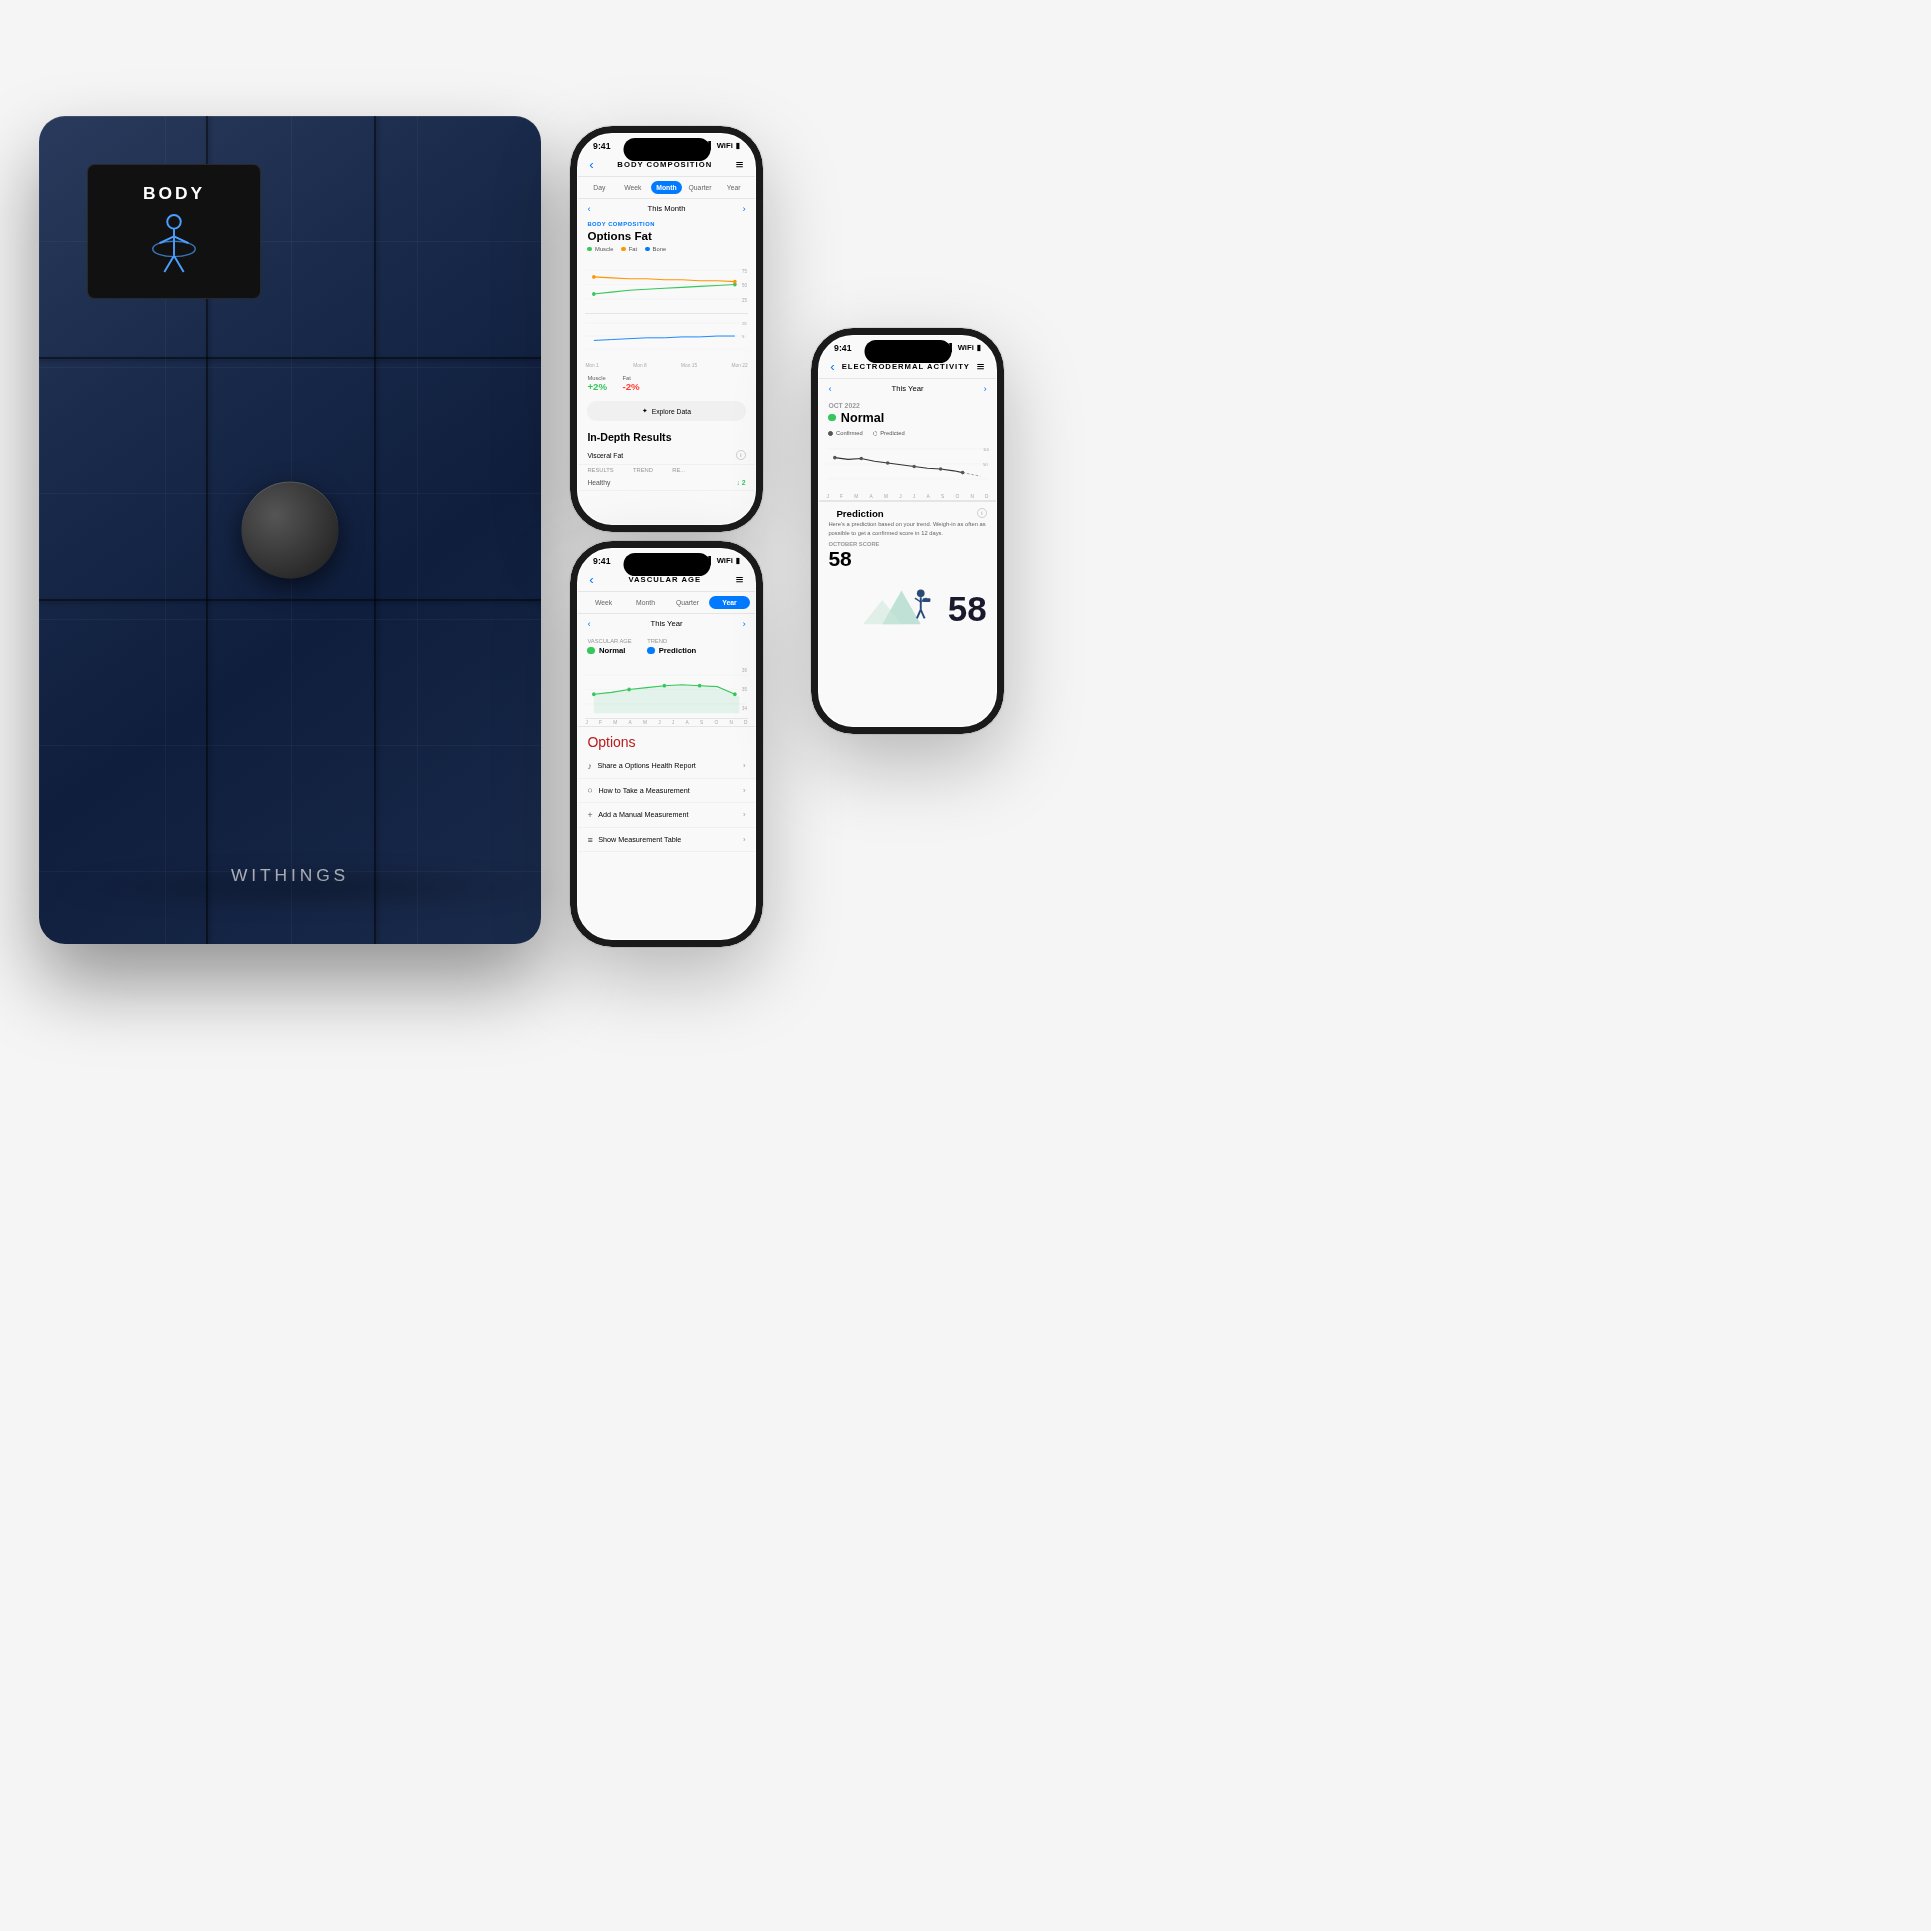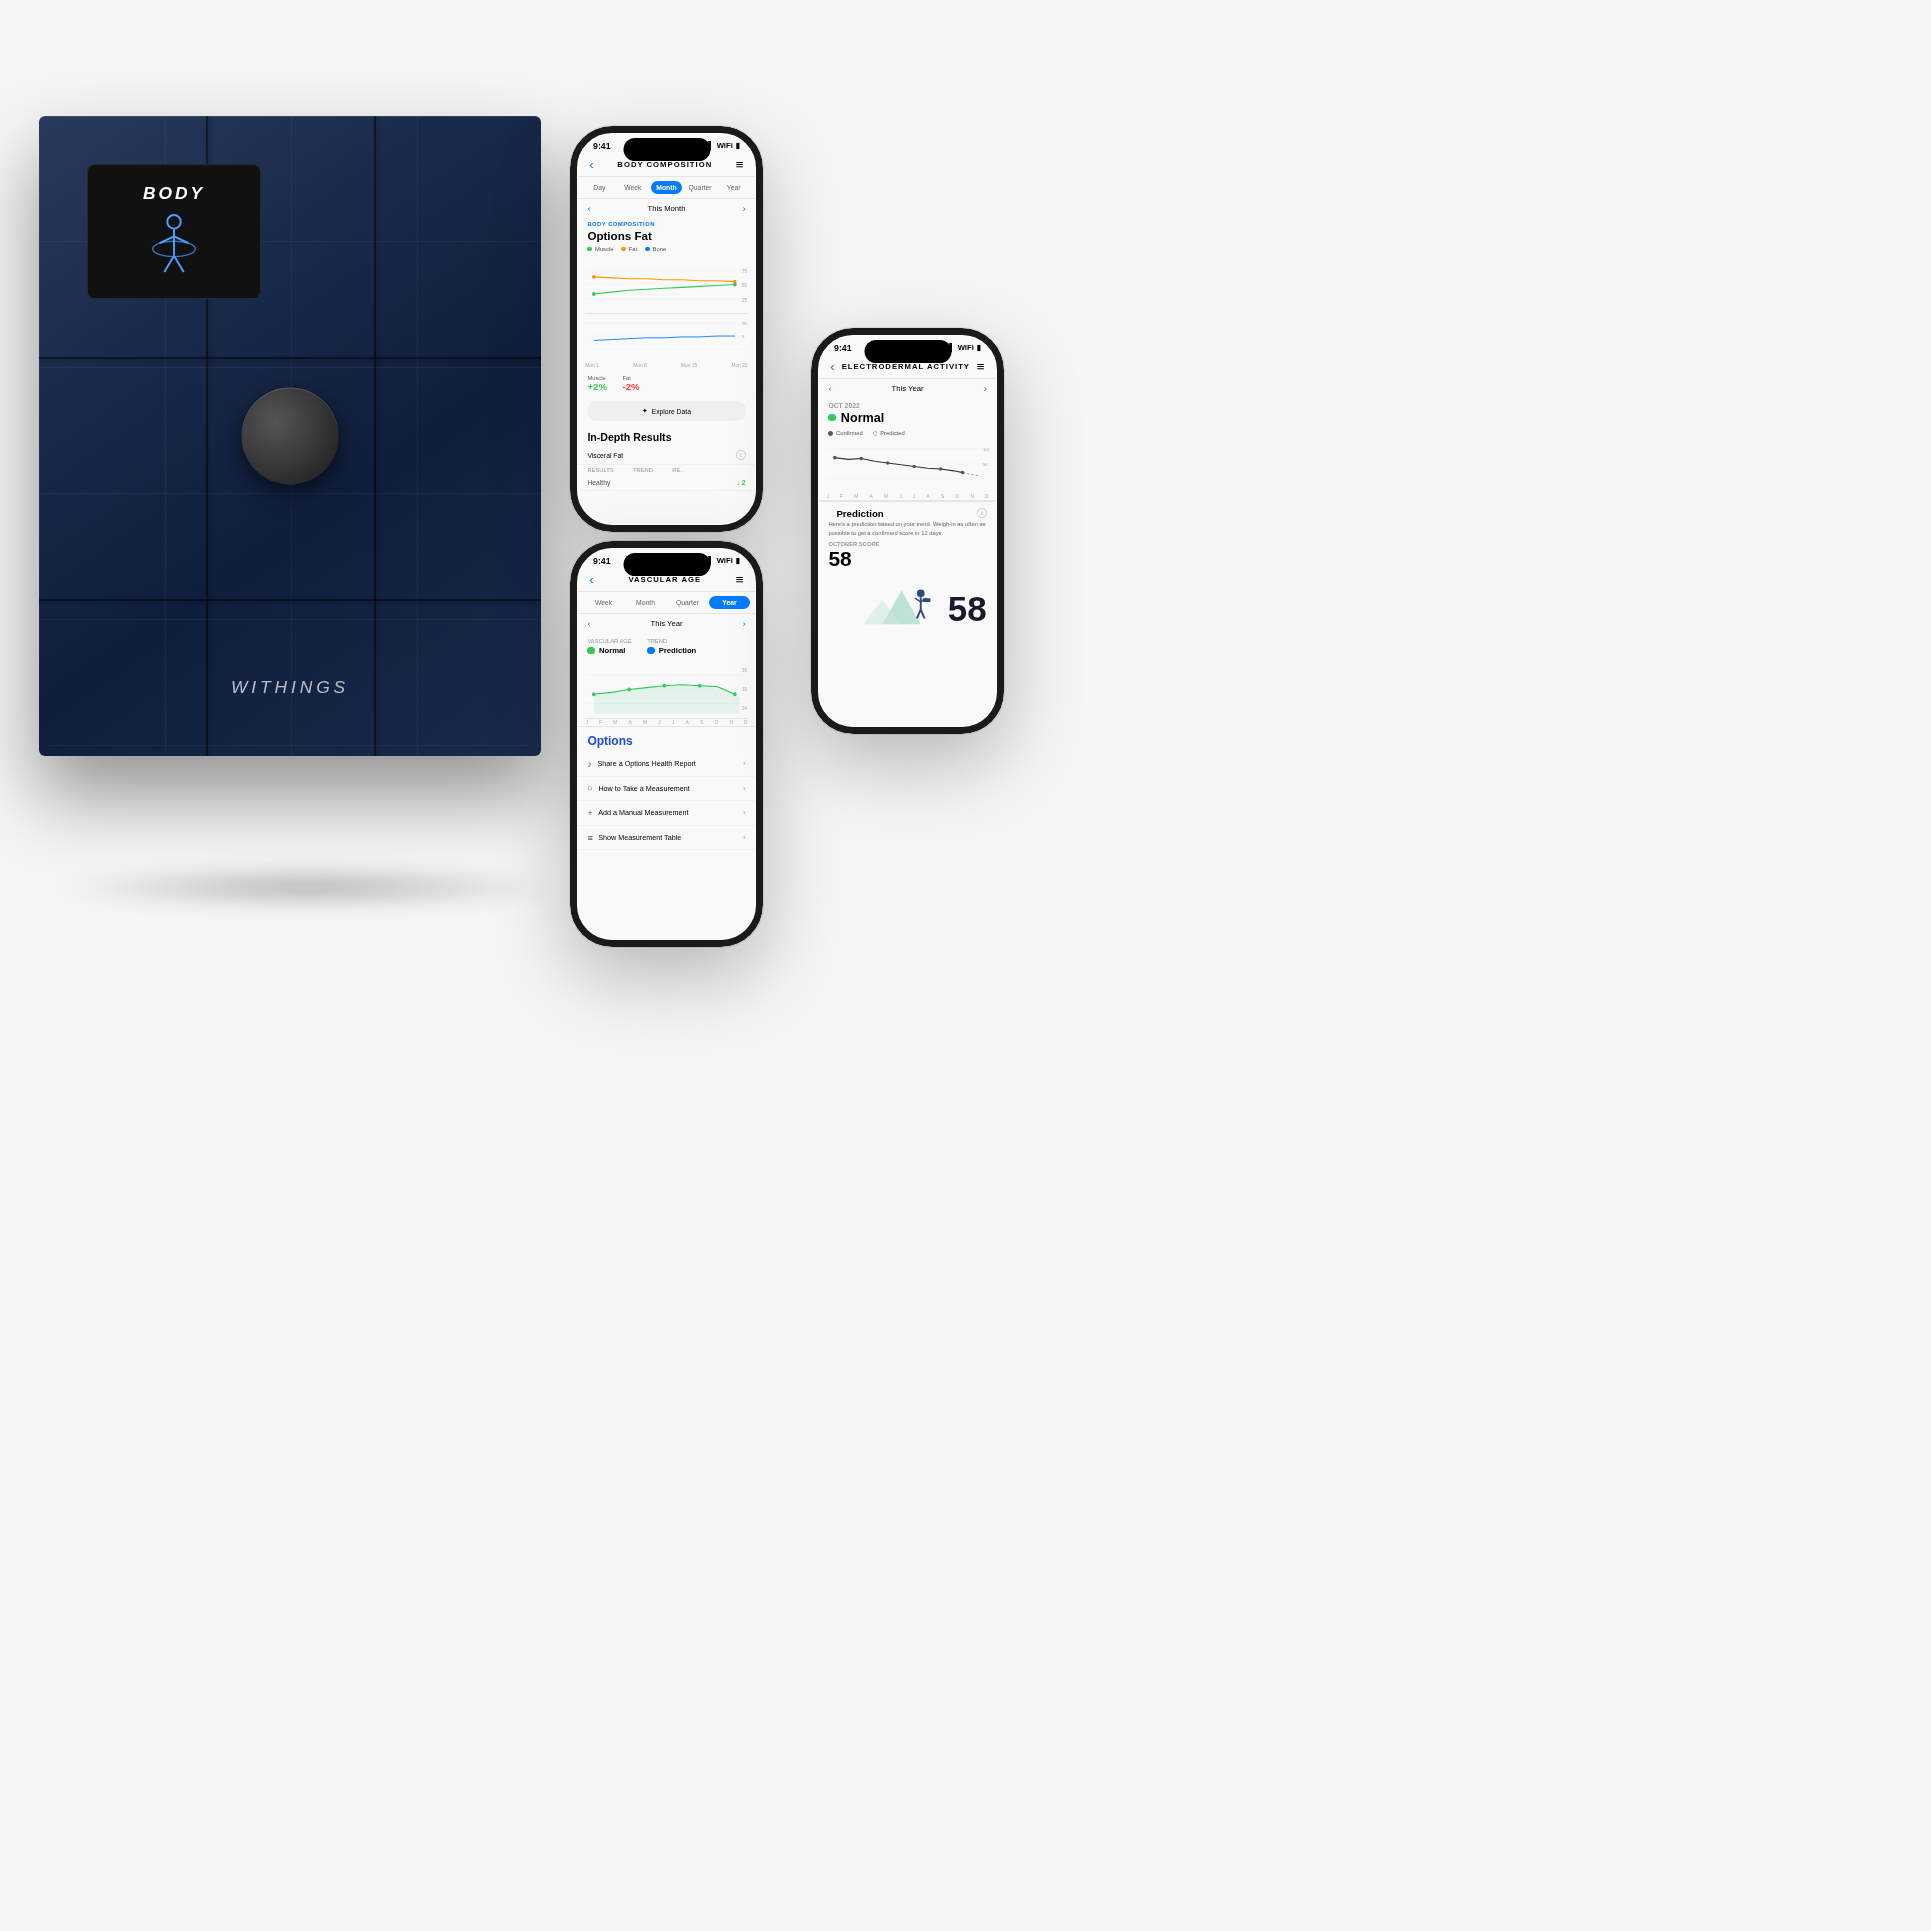--- a/index.html
+++ b/index.html
@@ -16,30 +16,29 @@
     .scale-container {
       position: absolute;
       left: 39px;
       top: 116px;
       width: 541px;
       height: 772px;
     }
 
     .scale-body {
       width: 502px;
-      height: 640px;
+      height: 828px;
       background: linear-gradient(145deg, #2a3a5c 0%, #1a2a4a 30%, #0f1e3d 60%, #1a2a4a 100%);
-      border-radius: 6px;
+      border-radius: 26px;
       position: relative;
       box-shadow:
         0 39px 77px rgba(0,0,0,0.4),
         0 0 0 1px rgba(255,255,255,0.05),
         inset 0 1px 0 rgba(255,255,255,0.1);
       overflow: hidden;
-      font-style: italic;
     }
 
     
     .scale-body::before {
       content: '';
       position: absolute;
       top: 0; left: 0; right: 0; bottom: 0;
       background:
         linear-gradient(90deg, rgba(255,255,255,0.04) 1px, transparent 1px),
         linear-gradient(0deg, rgba(255,255,255,0.04) 1px, transparent 1px);
@@ -460,24 +459,24 @@
 
     .trend-dot-blue {
       width: 7.7px;
       height: 7.7px;
       background: #007AFF;
       border-radius: 50%;
     }
 
     
     .options-title {
-      font-size: 12px;
-      font-weight: 700;
+      font-size: 14px;
+      font-weight: 400;
       padding: 7.7px 9.7px 3.9px;
-      color: #1d4ed8;
+      color: #b91c1c;
     }
 
     .option-row {
       display: flex;
       justify-content: space-between;
       align-items: center;
       padding: 6.8px 9.7px;
       border-bottom: 0.5px solid #f0f0f0;
     }
 

